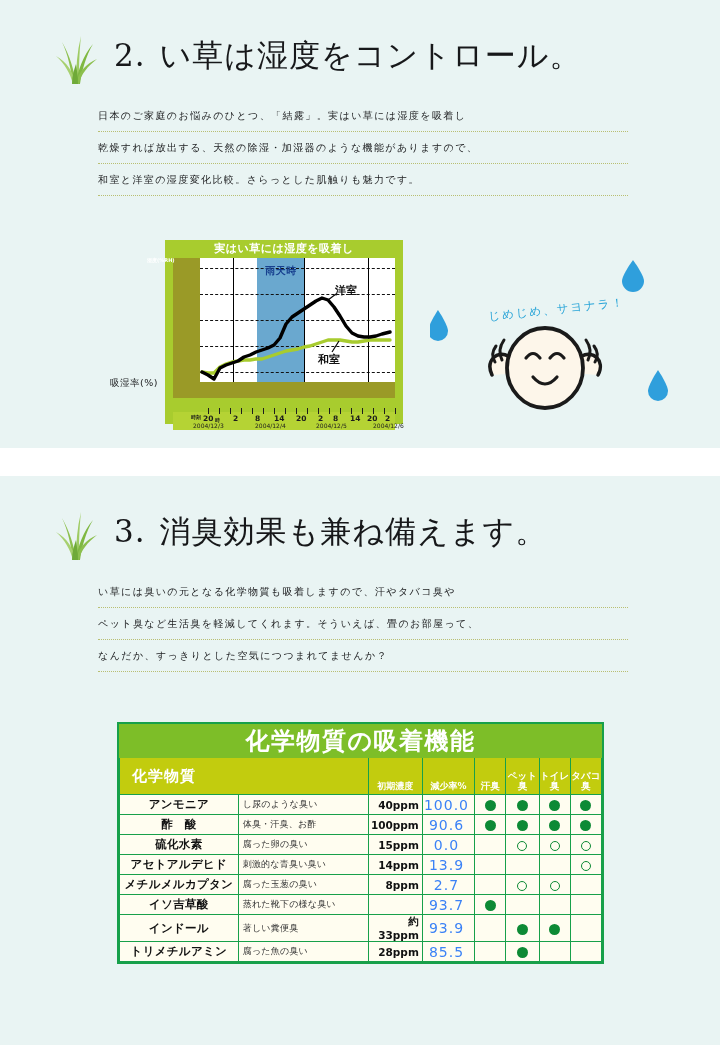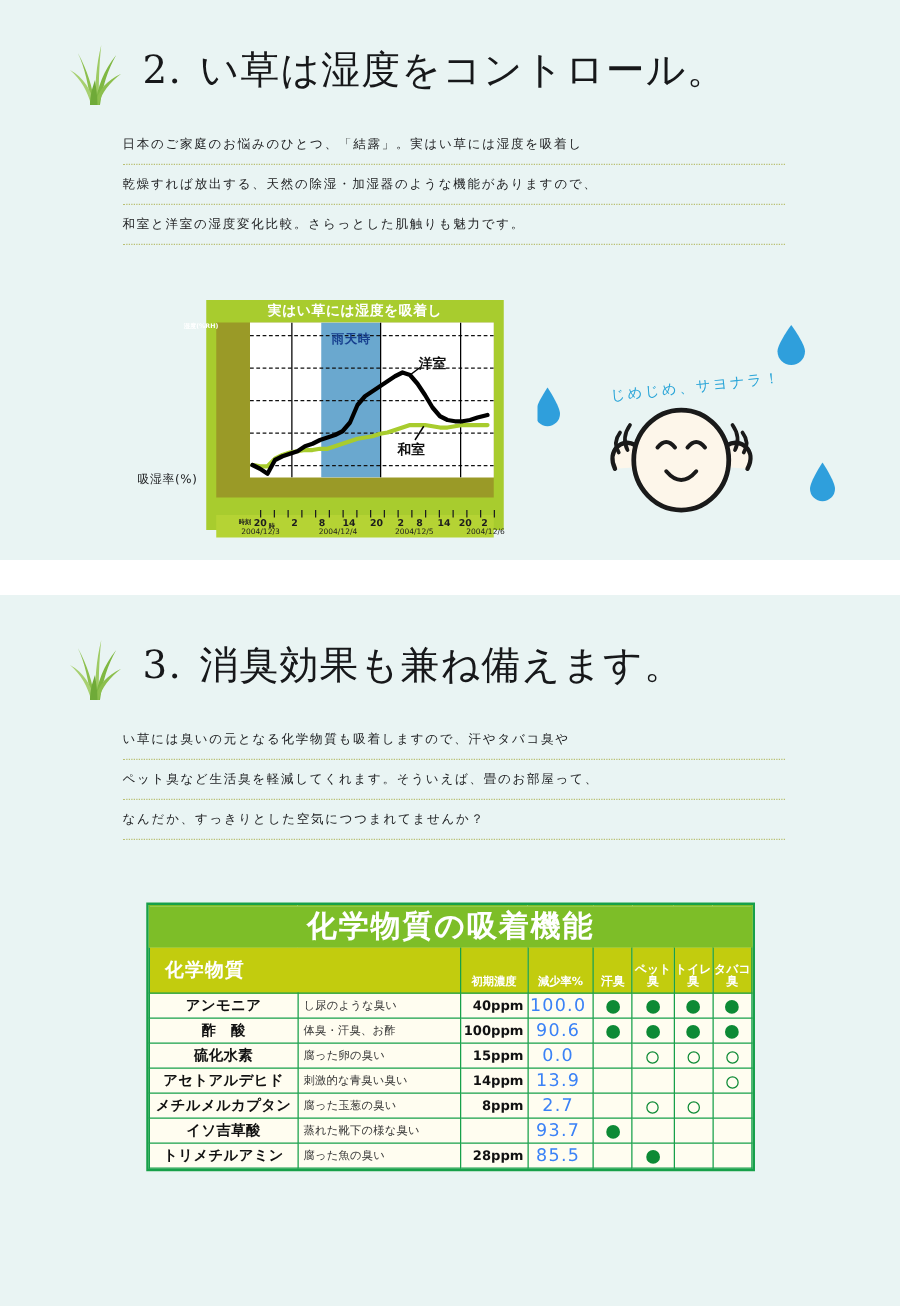--- a/index.html
+++ b/index.html
@@ -398,20 +398,30 @@
           <td class="name">イソ吉草酸</td>
           <td class="desc">蒸れた靴下の様な臭い</td>
           <td class="conc"></td>
           <td class="rate">93.7</td>
           <td class="mark"><span class="dot-filled"></span></td>
           <td class="mark"></td>
           <td class="mark"></td>
           <td class="mark"></td>
         </tr>
         <tr>
+          <td class="name">インドール</td>
+          <td class="desc">著しい糞便臭</td>
+          <td class="conc">約33ppm</td>
+          <td class="rate">93.9</td>
+          <td class="mark"></td>
+          <td class="mark"><span class="dot-filled"></span></td>
+          <td class="mark"><span class="dot-filled"></span></td>
+          <td class="mark"></td>
+        </tr>
+        <tr>
           <td class="name">トリメチルアミン</td>
           <td class="desc">腐った魚の臭い</td>
           <td class="conc">28ppm</td>
           <td class="rate">85.5</td>
           <td class="mark"></td>
           <td class="mark"><span class="dot-filled"></span></td>
           <td class="mark"></td>
           <td class="mark"></td>
         </tr>
       </tbody>

